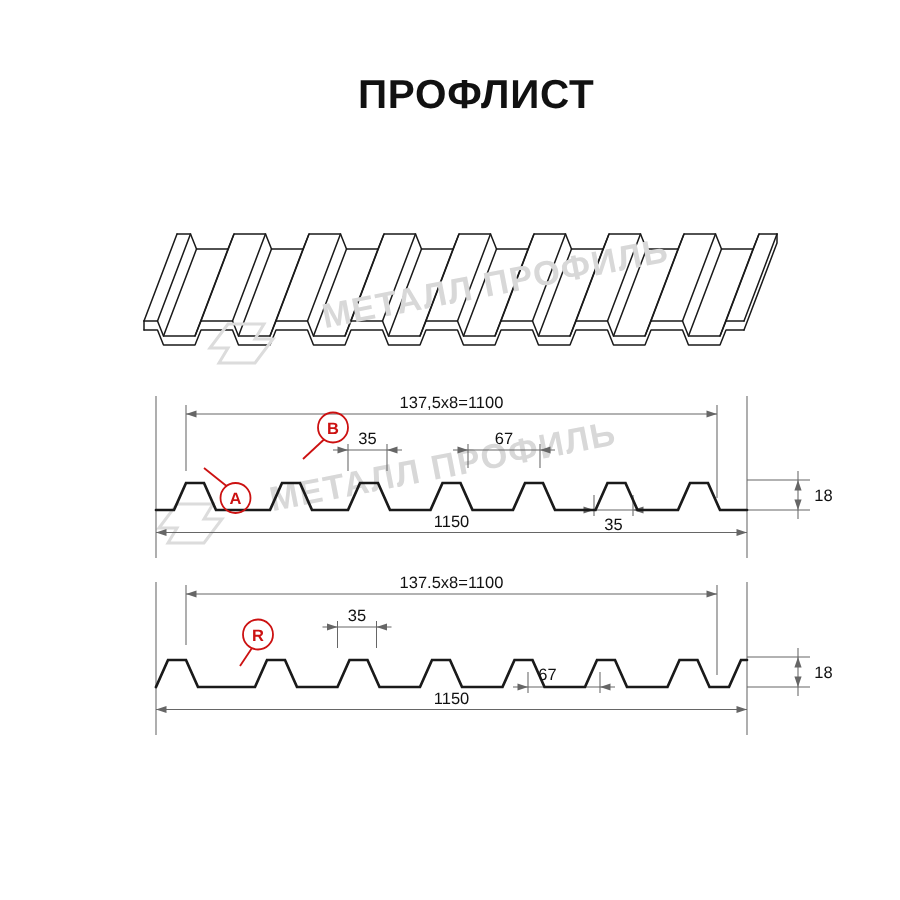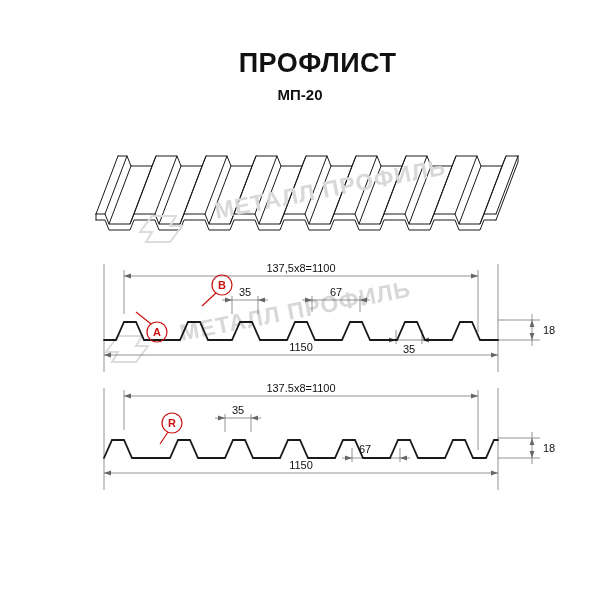--- a/index.html
+++ b/index.html
@@ -72,21 +72,20 @@
   }
   .wm1 { left: 215px; top: 198px; }
   .wm2 { left: 180px; top: 320px; }
 </style>
 </head>
 <body>
 
 <div class="page">
 
   <div class="title">ПРОФЛИСТ</div>
-  <div class="subtitle">МП-20</div>
 
   <svg class="fig" width="600" height="600" viewBox="0 0 600 600" fill="none">
     <g stroke="#1a1a1a" stroke-width="1" fill="none" stroke-linejoin="round" stroke-linecap="round">
 
       <path d="M118 156 L127 156 L131 166 L152 166 L156 156 L177 156 L181 166 L202 166 L206 156 L227 156 L231 166 L252 166 L256 156 L277 156 L281 166 L302 166 L306 156 L327 156 L331 166 L352 166 L356 156 L377 156 L381 166 L402 166 L406 156 L427 156 L431 166 L452 166 L456 156 L477 156 L481 166 L502 166 L506 156 L518 156"></path>
 
       <path d="M96 214 L105 214 L109 224 L130 224 L134 214 L155 214 L159 224 L180 224 L184 214 L205 214 L209 224 L230 224 L234 214 L255 214 L259 224 L280 224 L284 214 L305 214 L309 224 L330 224 L334 214 L355 214 L359 224 L380 224 L384 214 L405 214 L409 224 L430 224 L434 214 L455 214 L459 224 L480 224 L484 214 L496 214"></path>
 
       <path d="M96 220 L105 220 L109 230 L130 230 L134 220 L155 220 L159 230 L180 230 L184 220 L205 220 L209 230 L230 230 L234 220 L255 220 L259 230 L280 230 L284 220 L305 220 L309 230 L330 230 L334 220 L355 220 L359 230 L380 230 L384 220 L405 220 L409 230 L430 230 L434 220 L455 220 L459 230 L480 230 L484 220 L496 220"></path>
 

